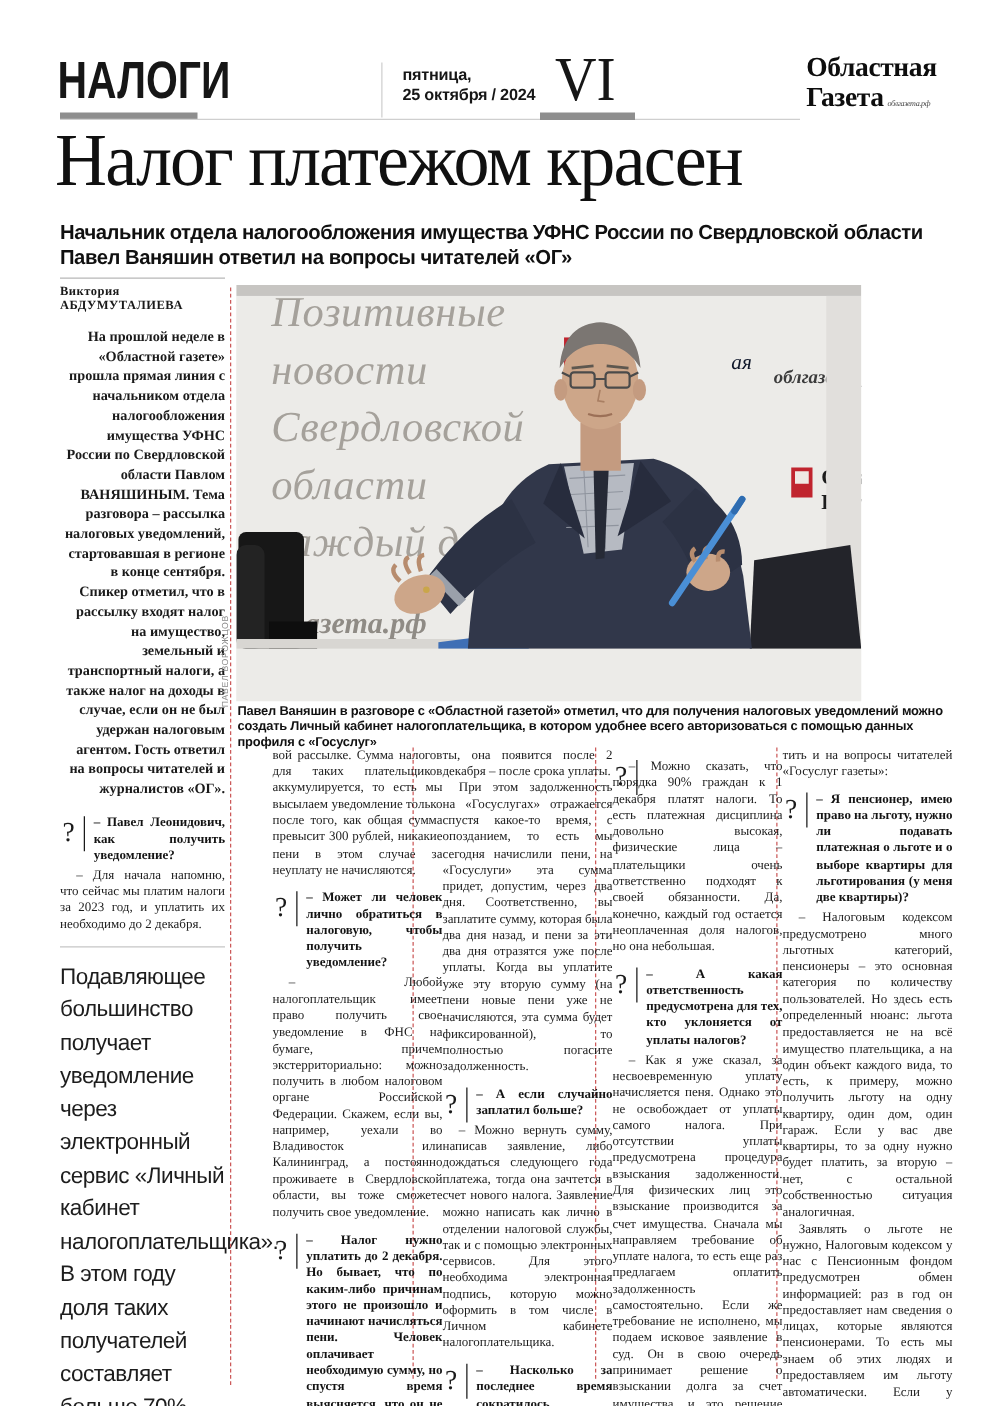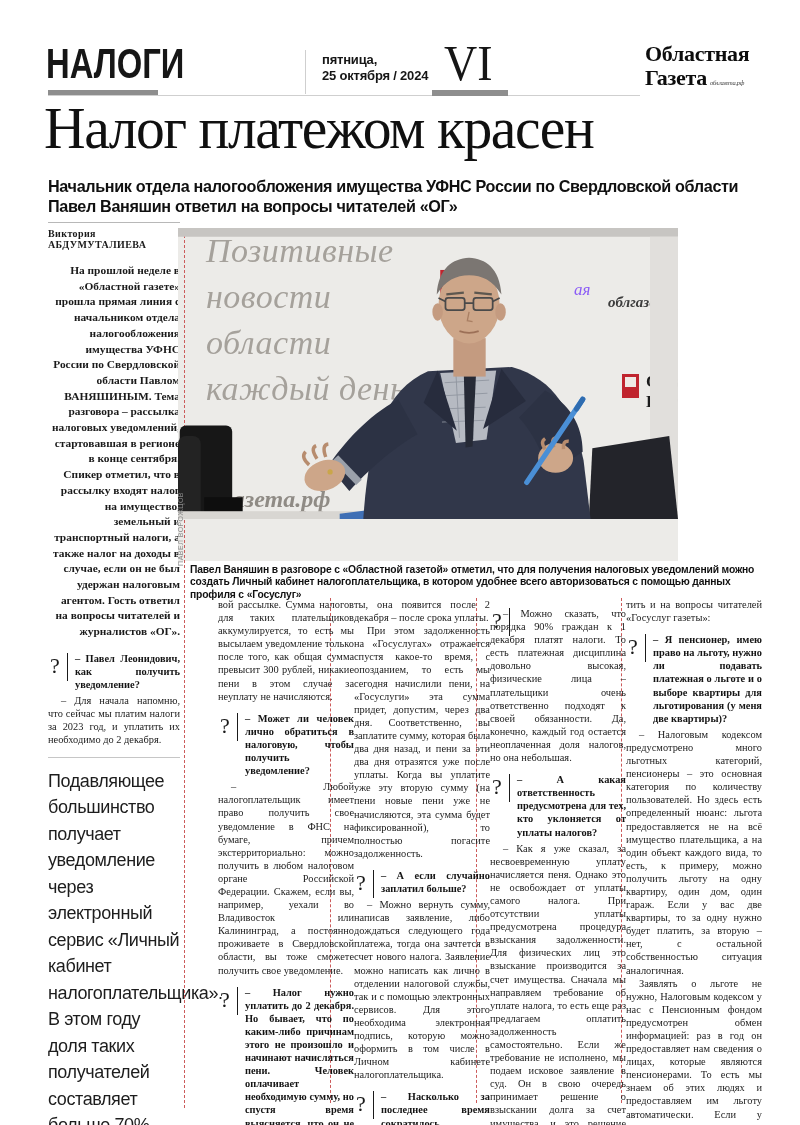--- a/index.html
+++ b/index.html
@@ -68,26 +68,26 @@
     color:#1a1a1a; padding-right:7px; border-right:1.5px solid #1a1a1a;
   }
   .qa .qtext { font-weight:700; font-size:10.4px; line-height:13.1px; text-align:justify; color:#141414; }
   .rule { border:0; border-top:1px solid #c6c6c6; margin:10px 0; }
   .pullquote {
     font-family:"Liberation Sans", sans-serif; font-weight:400;
     font-size:18px; line-height:26.5px; letter-spacing:-.4px; color:#1d1d1d;
     margin:4px 0 2px 0;
   }
   
-  .photo { position:absolute; left:178px; top:228px; width:500px; height:333px; background:#ecebe8; overflow:hidden;padding-left:27px; }
+  .photo { position:absolute; left:189px; top:228px; width:500px; height:333px; background:#ecebe8; overflow:hidden;padding-left:27px; }
   .banner-text { position:absolute; left:28px; top:0px; z-index:1;
     font-family:"Liberation Serif", serif; font-style:italic; color:#a5a19b;
     font-size:34px; line-height:46px; letter-spacing:.5px; }
   .wall-frag { position:absolute; left:396px; top:52px; z-index:1;
-    font-family:"Liberation Serif", serif; font-style:italic; color:#8b5cf6; font-size:17px; }
+    font-family:"Liberation Serif", serif; font-style:italic; color:#0f172a; font-size:17px; }
   .wall-site { position:absolute; left:430px; top:66px; z-index:1;
     font-family:"Liberation Serif", serif; font-style:italic; font-weight:700; color:#3c3c3c; font-size:15px; }
   .banner-site { position:absolute; left:46px; top:258px; z-index:1;
     font-family:"Liberation Serif", serif; font-style:italic; font-weight:700; color:#8f8b85; font-size:24px; }
   .wall-brand { position:absolute; left:468px; top:144px; z-index:1;
     font-family:"Liberation Serif", serif; font-weight:700; color:#1c1c1c; font-size:17px; line-height:20px; letter-spacing:-.3px; }
   .wall-crest { position:absolute; left:444px; top:146px; width:17px; height:24px; background:#c0242e; z-index:1; }
   .wall-crest:after { content:""; position:absolute; left:3px; top:3px; right:3px; height:10px; background:#efe9e4; }
   .photo svg { position:absolute; inset:0; z-index:2; }
   .photo-credit {
@@ -143,20 +143,21 @@
     <p class="bp ind">– Для начала напомню, что сейчас мы платим налоги за 2023 год, и уплатить их необходимо до 2 декабря.</p>
     <hr class="rule">
     <div class="pullquote">Подавляющее большинство получает уведомление через электронный сервис «Личный кабинет налогоплательщика». В этом году доля таких получателей составляет больше 70%.</div>
 
   </div>
 
   <div class="photo">
     <div class="banner-text">
       <div>Позитивные</div>
       <div>новости</div>
+      <div>Свердловской</div>
       <div>области</div>
       <div>каждый день</div>
     </div>
     <div class="wall-frag">ая</div>
     <div class="wall-site">облгазета.рф</div>
     <div class="banner-site">газета.рф</div>
     <div class="wall-crest"></div>
     <div class="wall-brand">
       <div>Областная</div>
       <div>Газета</div>

